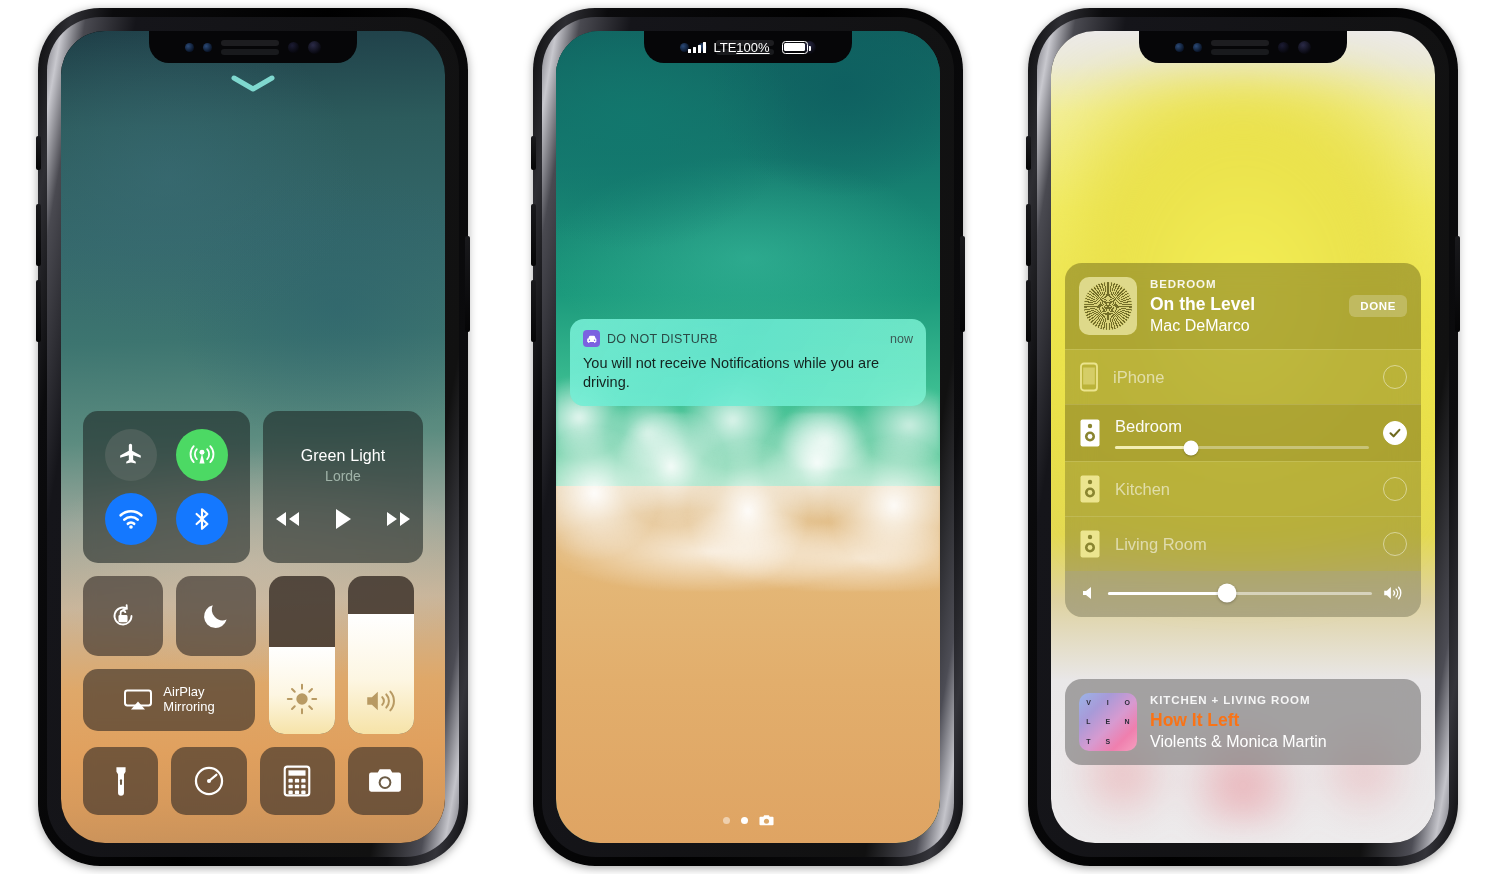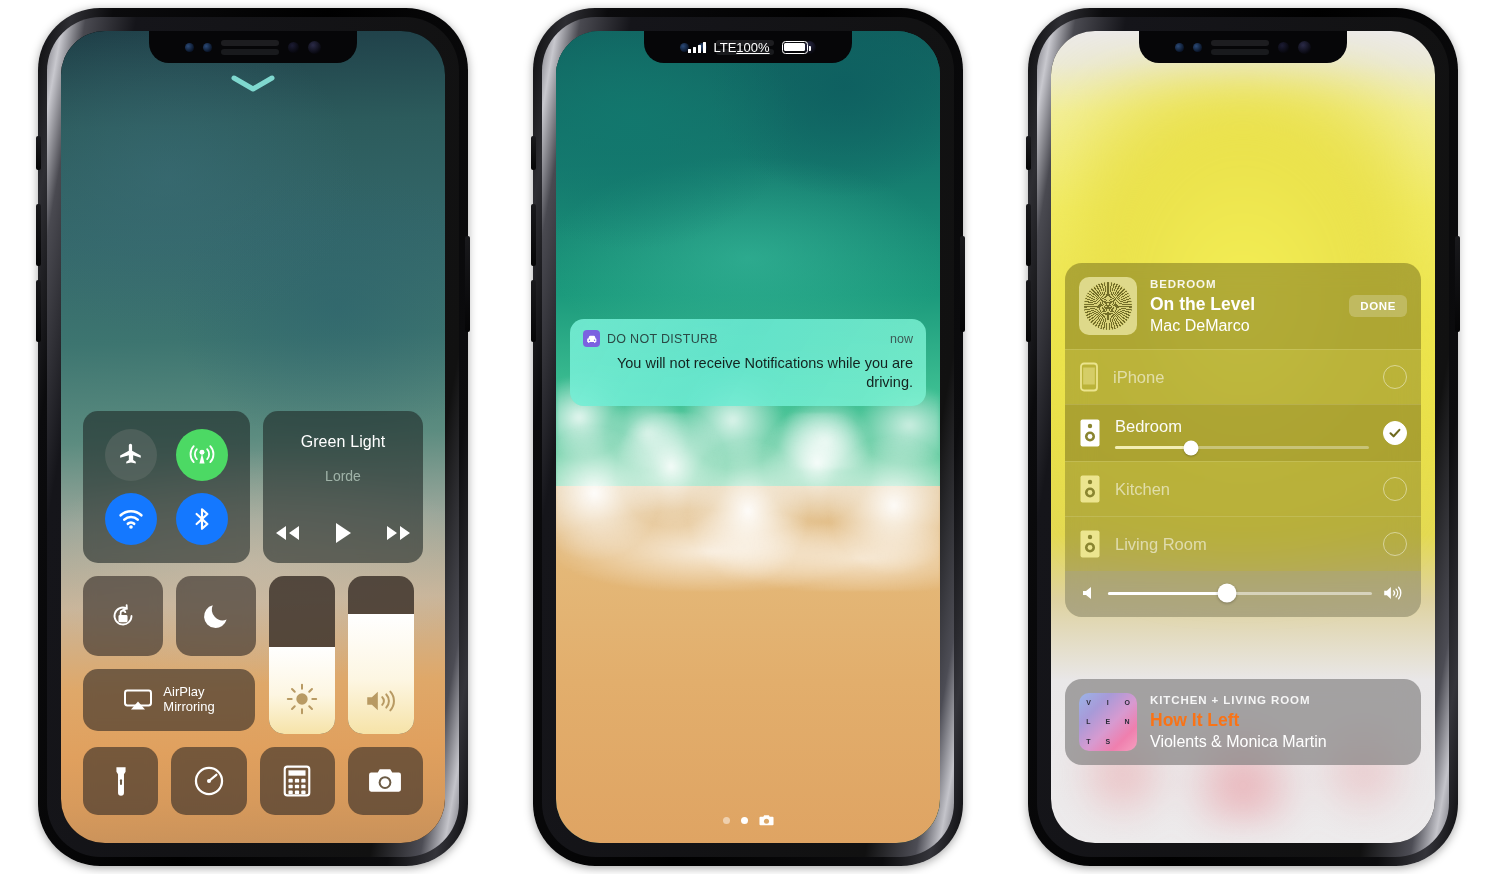--- a/index.html
+++ b/index.html
@@ -118,21 +118,21 @@
     width: 52px; height: 52px; border-radius: 50%;
     display: flex; align-items: center; justify-content: center;
   }
   .tg-off  { background: rgba(96,110,104,.55); }
   .tg-green{ background: #4cd964; }
   .tg-blue { background: #1478ff; }
   .tile-media {
     flex: 1; height: 152px;
     display: flex; flex-direction: column;
     align-items: center; justify-content: center;
-    gap: 17px; padding: 14px 10px 10px;
+    gap: 3px; padding: 14px 10px 10px;
   }
   .media-title { color:#fff; font-size: 16px; font-weight: 400; letter-spacing:.1px;}
   .media-artist{ color: rgba(190,210,198,.75); font-size: 14px; }
   .media-controls {
     display:flex; align-items:center; justify-content:center;
     gap: 32px; margin-top: 20px;
   }
   
   .row2 { height: 80px; }
   .tile-sq { width: 80px; height: 80px; display:flex; align-items:center; justify-content:center; }
@@ -230,21 +230,21 @@
     backdrop-filter: blur(12px);
     padding: 11px 13px 13px;
   }
   .notif-head { display:flex; align-items:center; gap: 7px; }
   .notif-app-icon {
     width: 17px; height: 17px; border-radius: 4px;
     background:#7b61e0; display:flex; align-items:center; justify-content:center;
   }
   .notif-app { color:#2b4a46; font-size: 12.5px; letter-spacing:.3px; flex:1; }
   .notif-time{ color:#3c5a56; font-size: 12.5px; }
-  .notif-body{ color:#14231f; font-size: 14.5px; line-height: 1.33; margin-top: 7px; text-align: right; }
+  .notif-body{ color:#14231f; font-size: 14.5px; line-height: 1.33; margin-top: 7px; }
   .lock-bottom {
     position:absolute; bottom: 16px; left:0; right:0; z-index:12;
     display:flex; align-items:center; justify-content:center; gap: 11px;
   }
   .pdot { width: 7px; height:7px; border-radius:50%; background: rgba(255,255,255,.48); }
   .pdot.on { background:#fff; }
 
   
   .ap-bg {
     position:absolute; inset:0;

